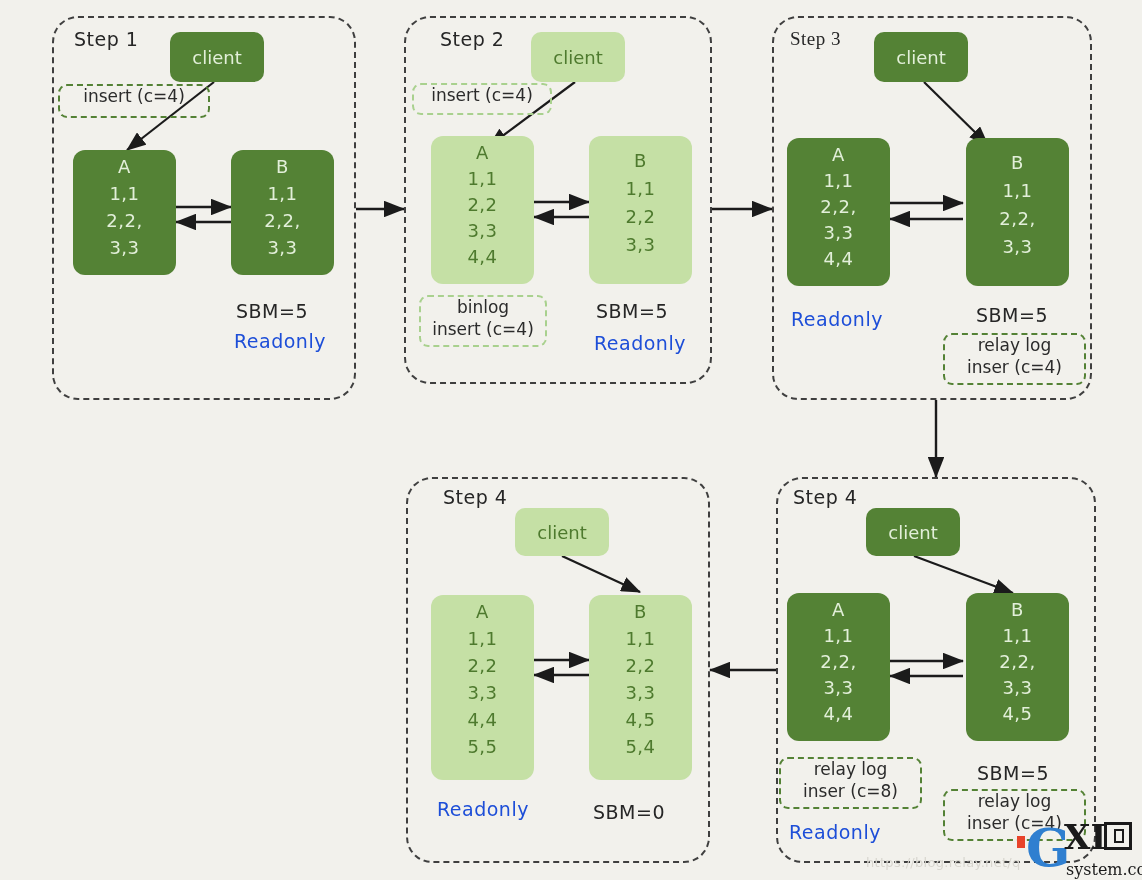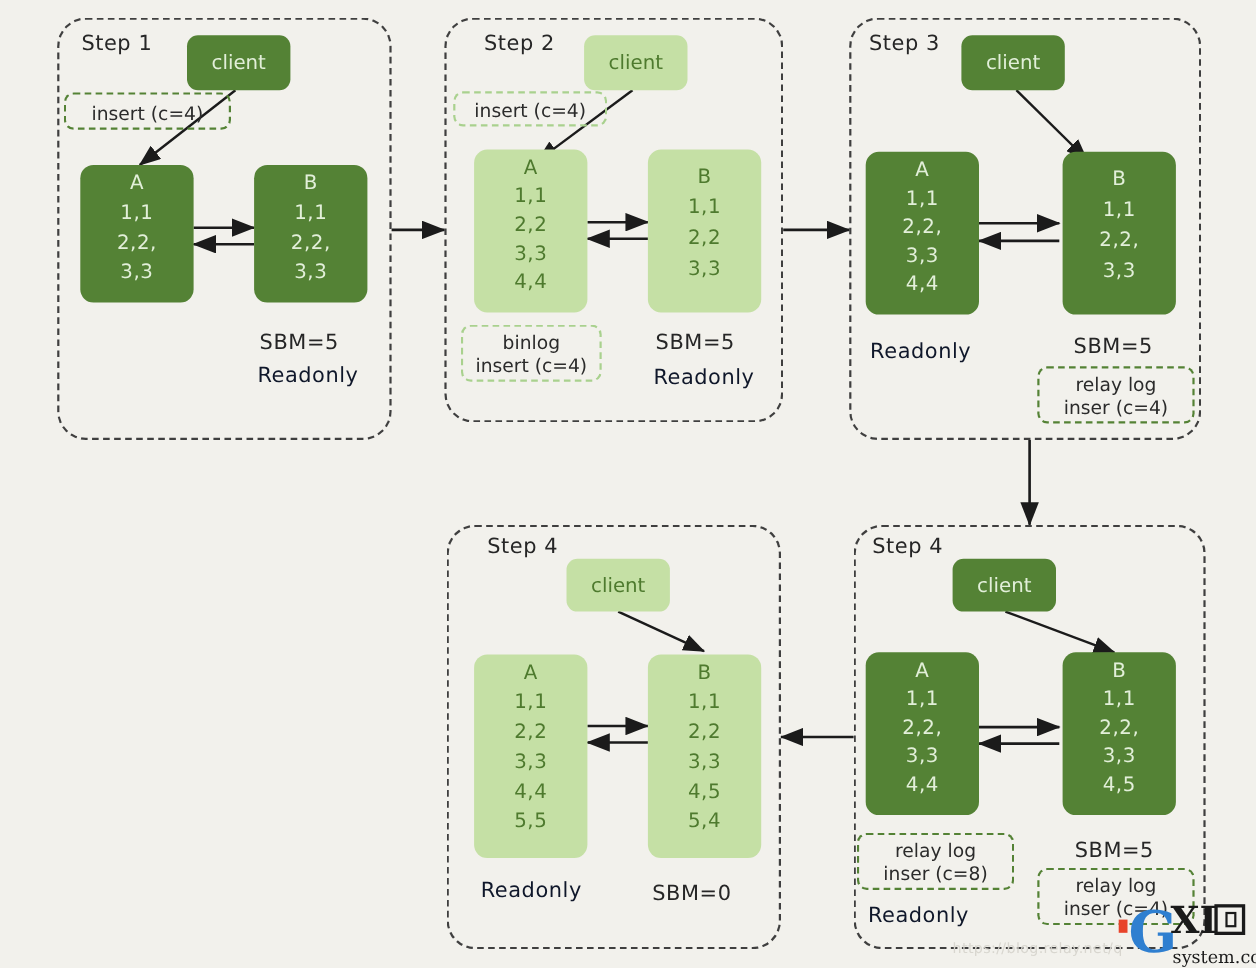--- a/index.html
+++ b/index.html
@@ -57,38 +57,38 @@
   .client.dark{background:#548235;color:#e2efd9;}
   .client.light{background:#c5e0a5;color:#4e7a2e;}
 
   
   .note{
     position:absolute;
     border:2px dashed #548235;
     border-radius:9px;
     box-sizing:border-box;
     display:flex;flex-direction:column;
-    align-items:center;justify-content:flex-end;
+    align-items:center;justify-content:flex-start;
     color:#2b2b2b;
     font-size:17px;
     line-height:1.28;
     background:transparent;
     white-space:nowrap;
   }
   .note.pale{border-color:#a9d18e;}
 
   
   .lbl{
     position:absolute;
     font-size:19px;
     color:#262626;
     white-space:nowrap;
     letter-spacing:.5px;
   }
-  .lbl.readonly{color:#0f172a;}
+  .lbl.readonly{color:#1d4ed8;}
 
   
   .wm-url{
     position:absolute;
     font-size:13px;color:#d8d6cf;
     letter-spacing:.3px;white-space:nowrap;
   }
   .wm-logo{position:absolute;}
   .wm-g{
     position:absolute;left:0;top:2px;
@@ -222,21 +222,21 @@
 
   <div class="note pale" style="left:419px;top:295px;width:128px;height:52px;">
     <span>binlog</span>
     <span>insert (c=4)</span>
   </div>
 
   <div class="lbl" style="left:596px;top:300px;">SBM=5</div>
   <div class="lbl readonly" style="left:594px;top:332px;">Readonly</div>
 
   <div class="step" style="left:772px;top:16px;width:320px;height:384px;"></div>
-  <div class="step-title" style="left:790px;top:28px;">Step 3</div>
+  <div class="step-title" style="left:790px;top:28px;font-family:Liberation Serif, serif;">Step 3</div>
 
   <div class="client dark" style="left:874px;top:32px;width:94px;height:50px;">client</div>
 
 
   <div class="node dark" style="left:787px;top:138px;width:103px;height:148px;">
     <span class="nline">A</span>
     <span class="nline" style="margin-top:8px;">1,1</span>
     <span class="nline" style="margin-top:8px;">2,2,</span>
     <span class="nline" style="margin-top:8px;">3,3</span>
     <span class="nline" style="margin-top:8px;">4,4</span>

